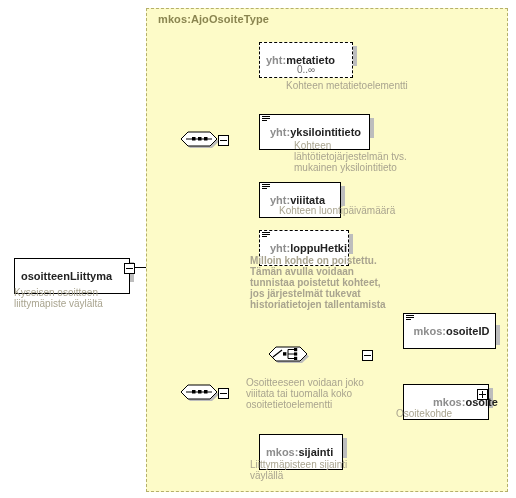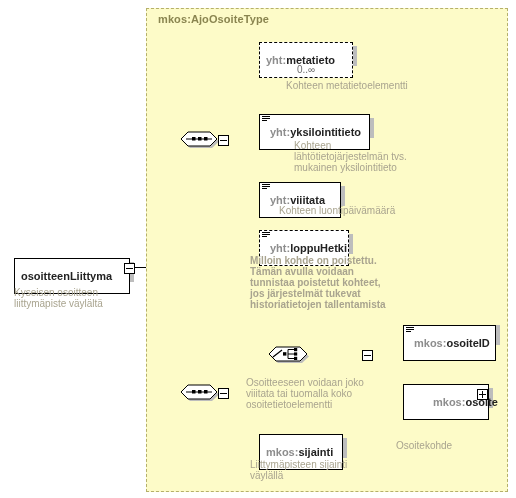--- a/index.html
+++ b/index.html
@@ -282,35 +282,35 @@
       </span>
     <span class="node-label"><span class="ns">yht:</span><span>loppuHetki</span></span>
   </div>
   <div class="desc" style="left:250px; top:255px; width:150px;font-weight:bold;">Milloin kohde on poistettu.
 Tämän avulla voidaan
 tunnistaa poistetut kohteet,
 jos järjestelmät tukevat
 historiatietojen tallentamista</div>
 
   <div class="node-shadow" style="left:407px; top:325px; width:93px; height:20px;"></div>
-  <div class="node has-icon" style="left:403px; top:325px; width:93px;">
+  <div class="node has-icon" style="left:403px; top:313px; width:93px;justify-content:center;">
     <span class="type-icon">
         <i></i>
         <i></i>
         <i></i>
       </span>
     <span class="node-label"><span class="ns">mkos:</span><span>osoiteID</span></span>
   </div>
 
   <div class="node-shadow" style="left:407px; top:388px; width:86px; height:20px;"></div>
   <div class="node" style="left:403px; top:384px; width:86px;padding-left:23px;">
     <span class="node-label"><span class="ns">mkos:</span><span>osoite</span></span>
   </div>
   <div class="toggle plus" style="left:477px; top:388.5px;"></div>
-  <div class="desc" style="left:396px; top:408px; width:116px;margin-top:32px;">Osoitekohde</div>
+  <div class="desc" style="left:396px; top:408px; width:116px;">Osoitekohde</div>
 
   <div class="node-shadow" style="left:263px; top:438px; width:84px; height:20px;"></div>
   <div class="node" style="left:259px; top:434px; width:84px;">
     <span class="node-label"><span class="ns">mkos:</span><span>sijainti</span></span>
   </div>
   <div class="desc" style="left:250px; top:459px; width:150px;">Liittymäpisteen sijainti
 väylällä</div>
 
 </div>
 

